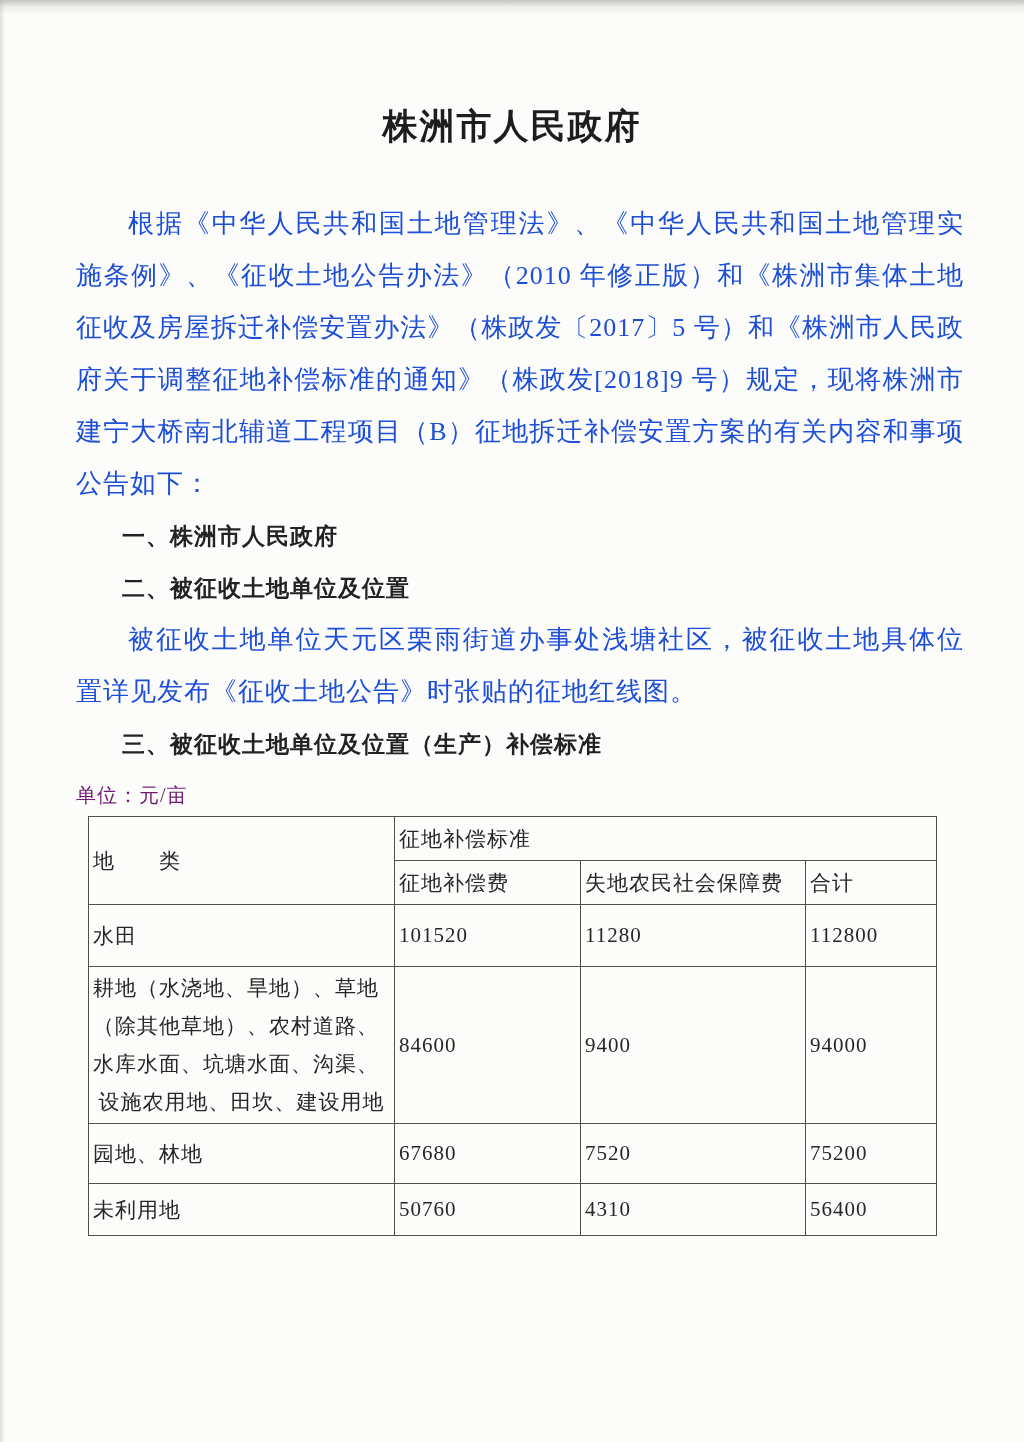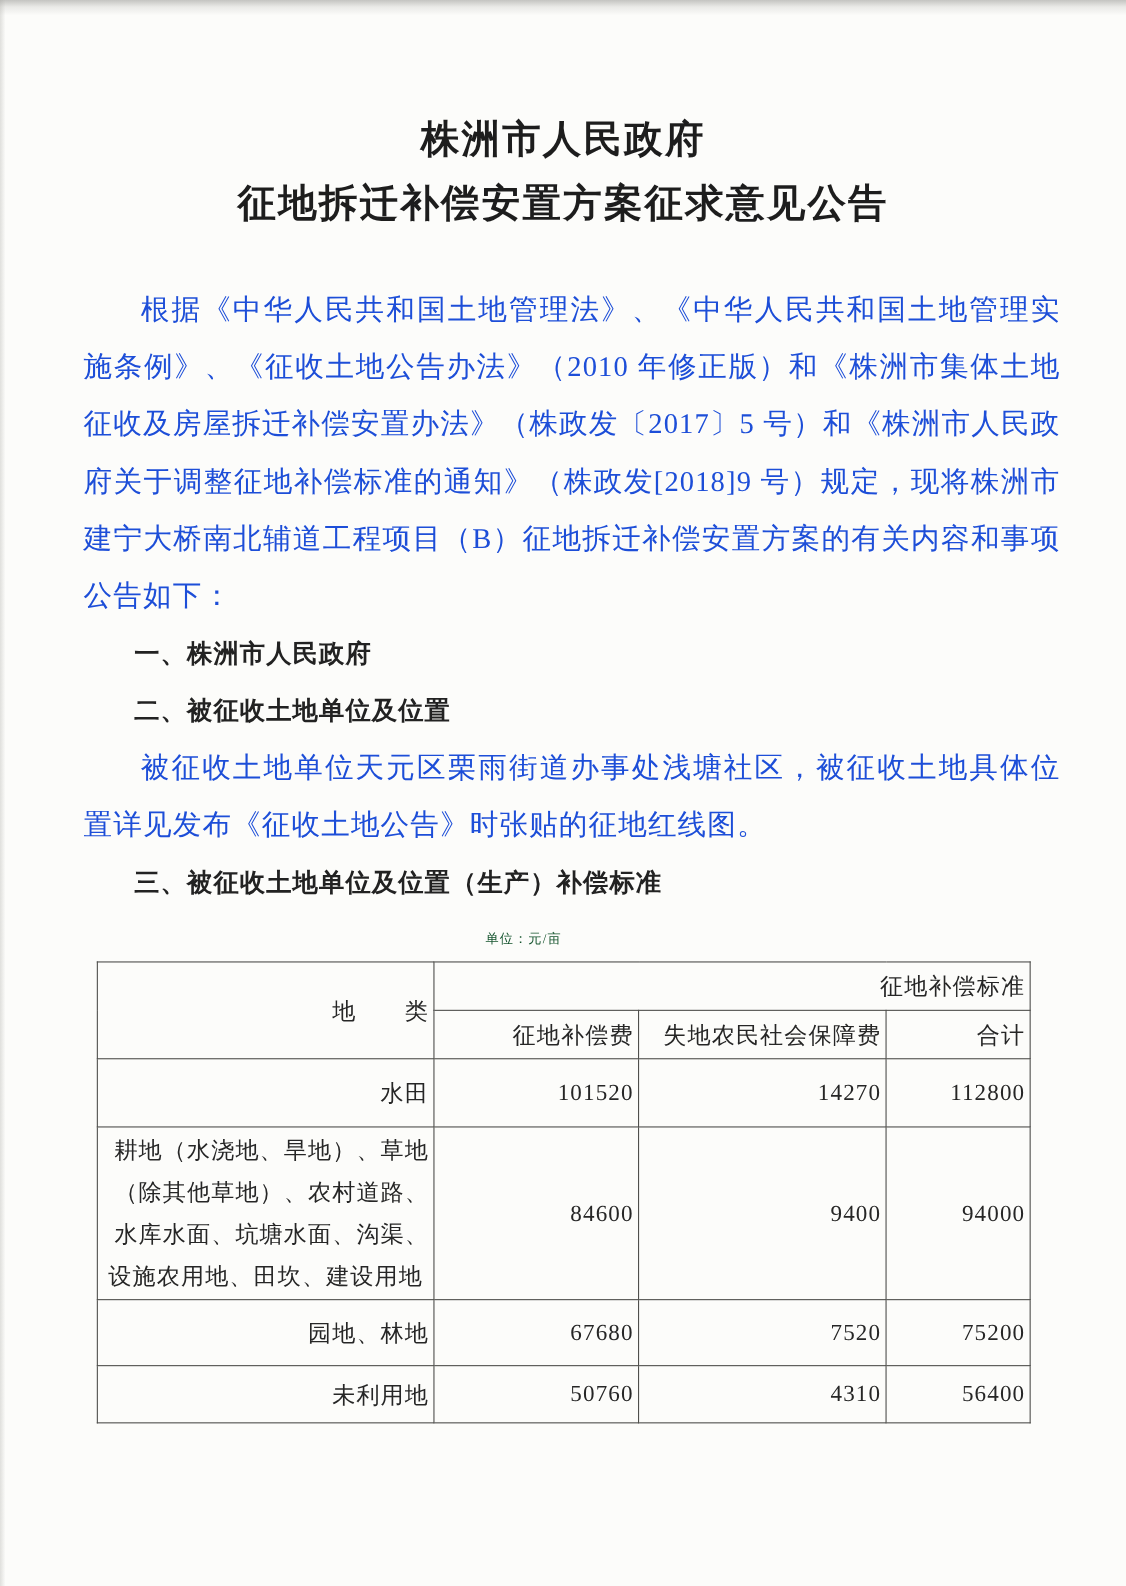--- a/index.html
+++ b/index.html
@@ -58,39 +58,39 @@
     line-height: 52px;
     text-indent: 2em;
     font-weight: 700;
     letter-spacing: 1px;
     color: #222;
     font-family: "Liberation Sans", "DejaVu Sans", sans-serif;
   }
 
   .unit-note {
     margin-top: 10px;
-    text-align: center;
+    text-align: left;
     padding-right: 88px;
-    font-size: 12px;
+    font-size: 20px;
     letter-spacing: 1px;
-    color: #14532d;
+    color: #701a75;
     height: 30px;
     line-height: 30px;
   }
 
   table.comp-table {
     margin: 6px 0 0 12px;
     width: 848px;
     border-collapse: collapse;
     table-layout: fixed;
     color: #262626;
   }
   table.comp-table td {
     border: 1px solid #4f4f4c;
-    text-align: right;
+    text-align: left;
     vertical-align: middle;
     font-size: 21px;
     letter-spacing: 1px;
     padding: 2px 4px;
   }
   td.num { font-size: 22px; letter-spacing: 0; }
   tr.hdr-group td { height: 44px; }
   tr.hdr-sub td   { height: 44px; }
   tr.row-s td     { height: 62px; }
   tr.row-m td     { height: 60px; }
@@ -106,21 +106,20 @@
 </style>
 </head>
 <body>
 
 <div class="page">
   <div class="scan-edge-top"></div>
   <div class="scan-edge-left"></div>
 
   <h1 class="title">
     <span>株洲市人民政府</span><br>
-    <span>征地拆迁补偿安置方案征求意见公告</span>
   </h1>
 
   <div class="content">
     <p class="body-text">根据《中华人民共和国土地管理法》、《中华人民共和国土地管理实施条例》、《征收土地公告办法》（2010 年修正版）和《株洲市集体土地征收及房屋拆迁补偿安置办法》（株政发〔2017〕5 号）和《株洲市人民政府关于调整征地补偿标准的通知》（株政发[2018]9 号）规定，现将株洲市建宁大桥南北辅道工程项目（B）征地拆迁补偿安置方案的有关内容和事项公告如下：</p>
 
     <p class="heading">一、株洲市人民政府</p>
 
     <p class="heading">二、被征收土地单位及位置</p>
     <p class="body-text">被征收土地单位天元区栗雨街道办事处浅塘社区，被征收土地具体位置详见发布《征收土地公告》时张贴的征地红线图。</p>
 
@@ -141,21 +140,21 @@
           <td colspan="3">征地补偿标准</td>
         </tr>
         <tr class="hdr-sub">
           <td>征地补偿费</td>
           <td>失地农民社会保障费</td>
           <td>合计</td>
         </tr>
         <tr class="row-s">
           <td>水田</td>
           <td class="num">101520</td>
-          <td class="num">14270</td>
+          <td class="num">11280</td>
           <td class="num">112800</td>
         </tr>
         <tr class="row-big">
           <td class="land-type-long">耕地（水浇地、旱地）、草地（除其他草地）、农村道路、水库水面、坑塘水面、沟渠、设施农用地、田坎、建设用地</td>
           <td class="num">84600</td>
           <td class="num">9400</td>
           <td class="num">94000</td>
         </tr>
         <tr class="row-m">
           <td>园地、林地</td>

